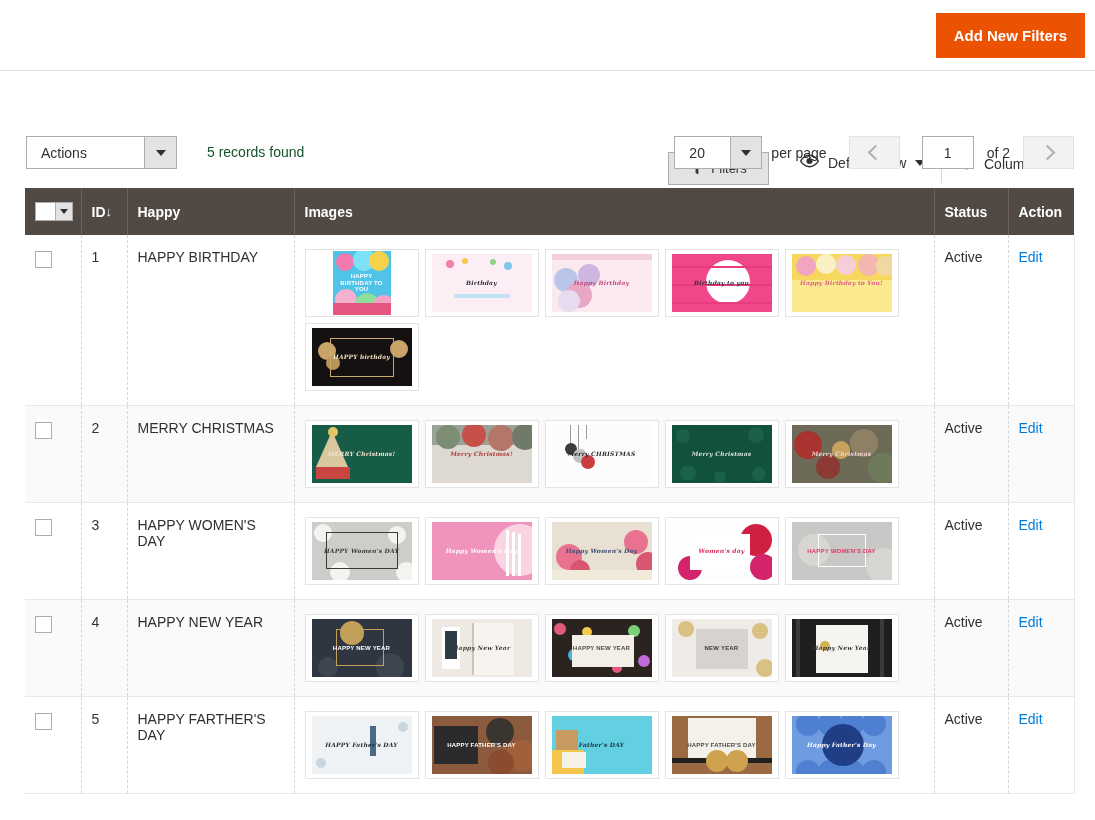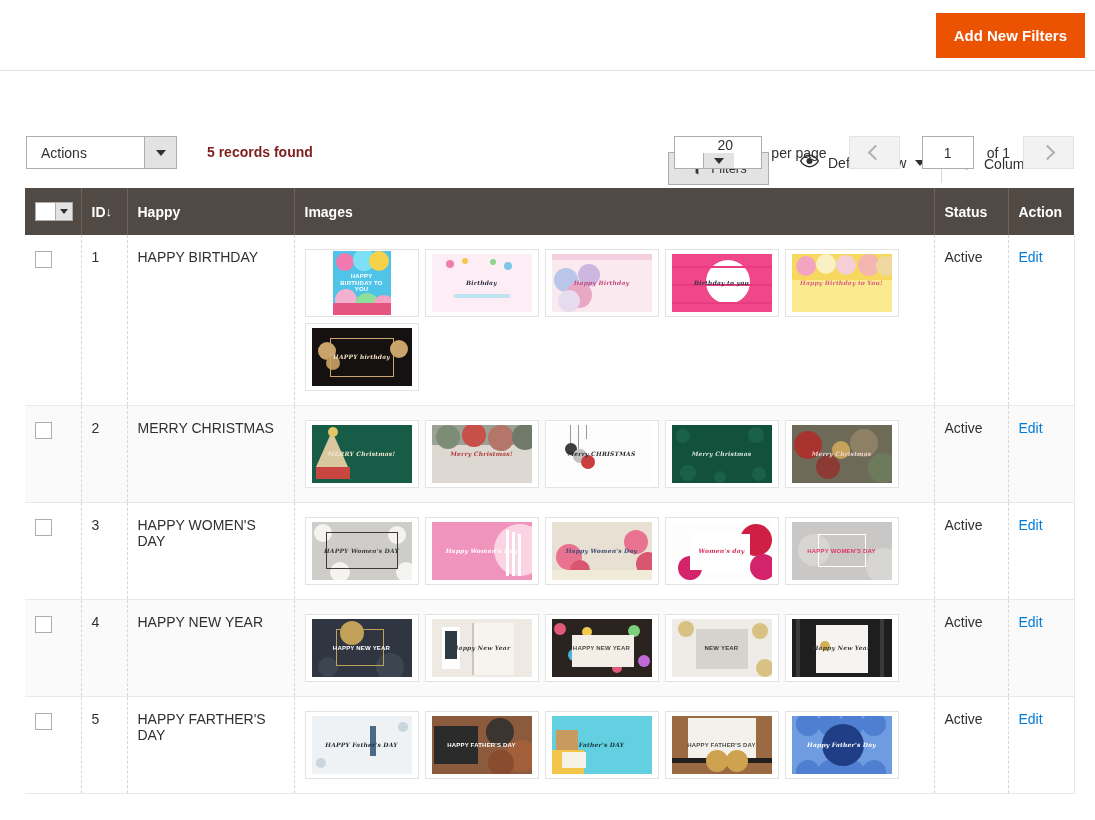--- a/index.html
+++ b/index.html
@@ -143,41 +143,39 @@
     width: 0; height: 0;
     border-left: 5px solid transparent;
     border-right: 5px solid transparent;
     border-top: 6px solid #303030;
   }
   .records-found {
     position: absolute;
     left: 207px;
     top: 144px;
     font-size: 14px;
-    color: #7f1d1d;
-    font-weight: bold;
+    color: #14532d;
   }
   .pager {
     position: absolute;
     right: 21px;
     top: 136px;
     display: flex;
     align-items: center;
     gap: 0;
   }
   .per-page-select {
     width: 88px;
     height: 33px;
     border: 1px solid #adadad;
     box-sizing: border-box;
     background: #ffffff;
     display: flex;
     align-items: center;
     cursor: pointer;
-    flex-direction: column;
   }
   .per-page-select .val {
     flex: 1;
     text-align: left;
     padding-left: 14px;
     font-size: 14px;
     color: #303030;
   }
   .per-page-select .arrow-box {
     width: 31px;
@@ -429,21 +427,21 @@
     <span class="val">20</span>
     <span class="arrow-box">
       <span class="arrow-small"></span>
     </span>
   </div>
   <span class="per-page-label">per page</span>
   <div class="pager-btn">
     <span class="chev left"></span>
   </div>
   <input class="page-input" type="text" value="1" style="">
-  <span class="page-of">of 1</span>
+  <span class="page-of">of 2</span>
   <div class="pager-btn">
     <span class="chev right"></span>
   </div>
 </div>
 
 <div class="grid-wrap">
   <table class="data-grid">
     <thead>
       <tr>
         <th class="col-check">

